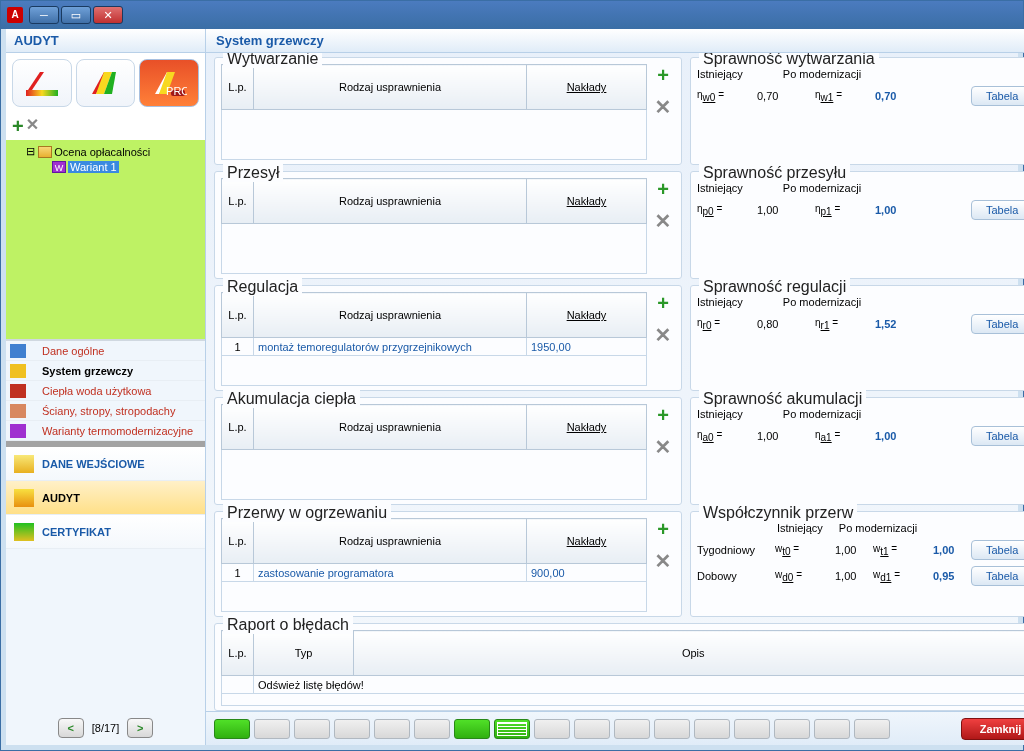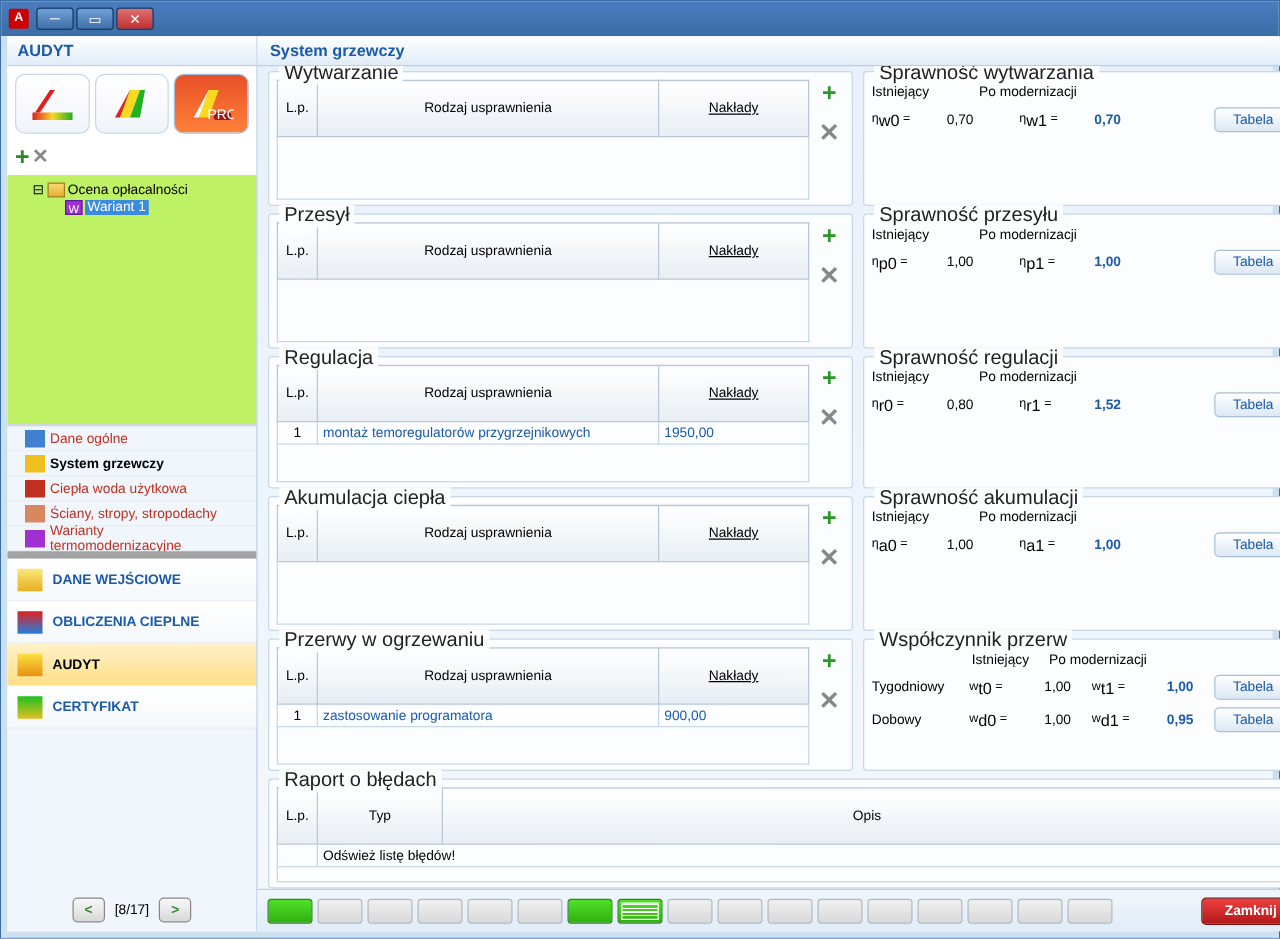--- a/index.html
+++ b/index.html
@@ -22,21 +22,21 @@
   .toolbar-small{display:flex;gap:2px;padding:2px 6px;background:#fff;}
   .tb-add{color:#2a8828;font-size:20px;font-weight:bold;cursor:pointer;}
   .tb-del{color:#888;font-size:16px;font-weight:bold;cursor:pointer;}
   .tree{flex:0 0 auto; min-height:200px; padding:4px 6px; background:#bef264; border-bottom:1px solid #d0d8e0;}
   .tree-node{padding:1px 0 1px 14px;}
   .tree-icon{display:inline-block;width:14px;height:12px;background:linear-gradient(#f8d878,#e8b030);border:1px solid #a87820;margin-right:2px;vertical-align:middle;}
   .tree-icon.w{background:#a030d0;color:#fff;text-align:center;font-size:9px;line-height:12px;border-color:#6018a0;}
   .tree-label{vertical-align:middle;}
   .tree-sel{background:#3a8ae0;color:#fff;padding:0 2px;}
   .navlist{border-top:1px solid #d0d8e0;}
-  .navitem{height:20px;display:flex;align-items:center;padding:0 14px;border-bottom:1px solid #e8eef4;color:#c03020;cursor:pointer;gap:4px;}
+  .navitem{height:20px;display:flex;align-items:center;padding:0 4px;border-bottom:1px solid #e8eef4;color:#c03020;cursor:pointer;gap:16px;}
   .navitem.bold{font-weight:bold;color:#000;}
   .navitem .ic{width:16px;height:14px;flex-shrink:0;}
   .bignav{border-top:6px solid #a3a3a3;}
   .bigitem{height:34px;display:flex;align-items:center;padding:0 8px;border-bottom:1px solid #e8eef4;gap:8px;cursor:pointer;background:linear-gradient(#fff,#f4f8fc);}
   .bigitem.sel{background:linear-gradient(#fff0c8,#ffe088);font-weight:bold;}
   .bigitem .bic{width:20px;height:18px;}
   .bigblue{color:#1a5aa8;font-weight:bold;}
   .pager{margin-top:auto;height:30px;display:flex;align-items:center;justify-content:center;gap:8px;padding-bottom:4px;}
   .pbtn{width:26px;height:20px;border:1px solid #888;border-radius:4px;background:linear-gradient(#f8f8f8,#d8d8d8);display:flex;align-items:center;justify-content:center;color:#2a8828;font-weight:bold;}
   .main { flex:1; display:flex; flex-direction:column;}
@@ -65,21 +65,21 @@
   .eff-val.blue{color:#1a5aa8;font-weight:bold;}
   .eff-btn{margin-left:auto;}
   .btn{border:1px solid #a8c0d8;border-radius:4px;background:linear-gradient(#fff,#dce8f4);padding:3px 14px;cursor:pointer;color:#1a5aa8;}
   .gridbody{height:50px;overflow:auto;border:1px solid #c8d8e8;border-top:none;}
   .footer{height:34px;display:flex;align-items:center;gap:4px;padding:0 8px;background:linear-gradient(#f0f6fc,#e0ecf8);border-top:1px solid #b8d0e8;}
   .footstep{width:36px;height:20px;border:1px solid #b0b8c0;border-radius:3px;background:linear-gradient(#f0f0f0,#d8d8d8);}
   .footstep.on{background:linear-gradient(#50e028,#30b010);border-color:#288818;}
   .footstep.cur{background:linear-gradient(#50e028,#30b010);border-color:#288818;position:relative;}
   .footstep.cur::after{content:'';position:absolute;inset:2px;border:1px solid #fff;background:repeating-linear-gradient(#fff,#fff 1px,transparent 1px,transparent 3px);}
   .btn-close{margin-left:auto;border:1px solid #801010;border-radius:4px;background:linear-gradient(#f04040,#b01818);color:#fff;padding:4px 18px;font-weight:bold;cursor:pointer;}
-  sub{font-size:13px;}
+  sub{font-size:10px;text-decoration:underline;}
 </style>
 </head>
 <body>
 
 <div class="window">
   <div class="titlebar">
     <div class="app-icon">A</div>
     <div class="winbtns">
       <div class="winbtn min">─</div>
       <div class="winbtn max">▭</div>
@@ -148,24 +148,20 @@
           </div>
         <div class="navitem">
             <span class="ic" style="background:#a030d0"></span>
             <span>Warianty termomodernizacyjne</span>
           </div>
       </div>
       <div class="bignav">
         <div class="bigitem">
             <span class="bic" style="background:linear-gradient(#f8e878,#e8b020)"></span>
             <span class="bigblue">DANE WEJŚCIOWE</span>
-          </div>
-        <div class="bigitem">
-            <span class="bic" style="background:linear-gradient(#e02020,#2080e0)"></span>
-            <span class="bigblue">OBLICZENIA CIEPLNE</span>
           </div>
         <div class="bigitem sel">
             <span class="bic" style="background:linear-gradient(#f8e040,#e89010)"></span>
             <span>AUDYT</span>
           </div>
         <div class="bigitem">
             <span class="bic" style="background:linear-gradient(#20c020,#e0c020)"></span>
             <span class="bigblue">CERTYFIKAT</span>
           </div>
       </div>

